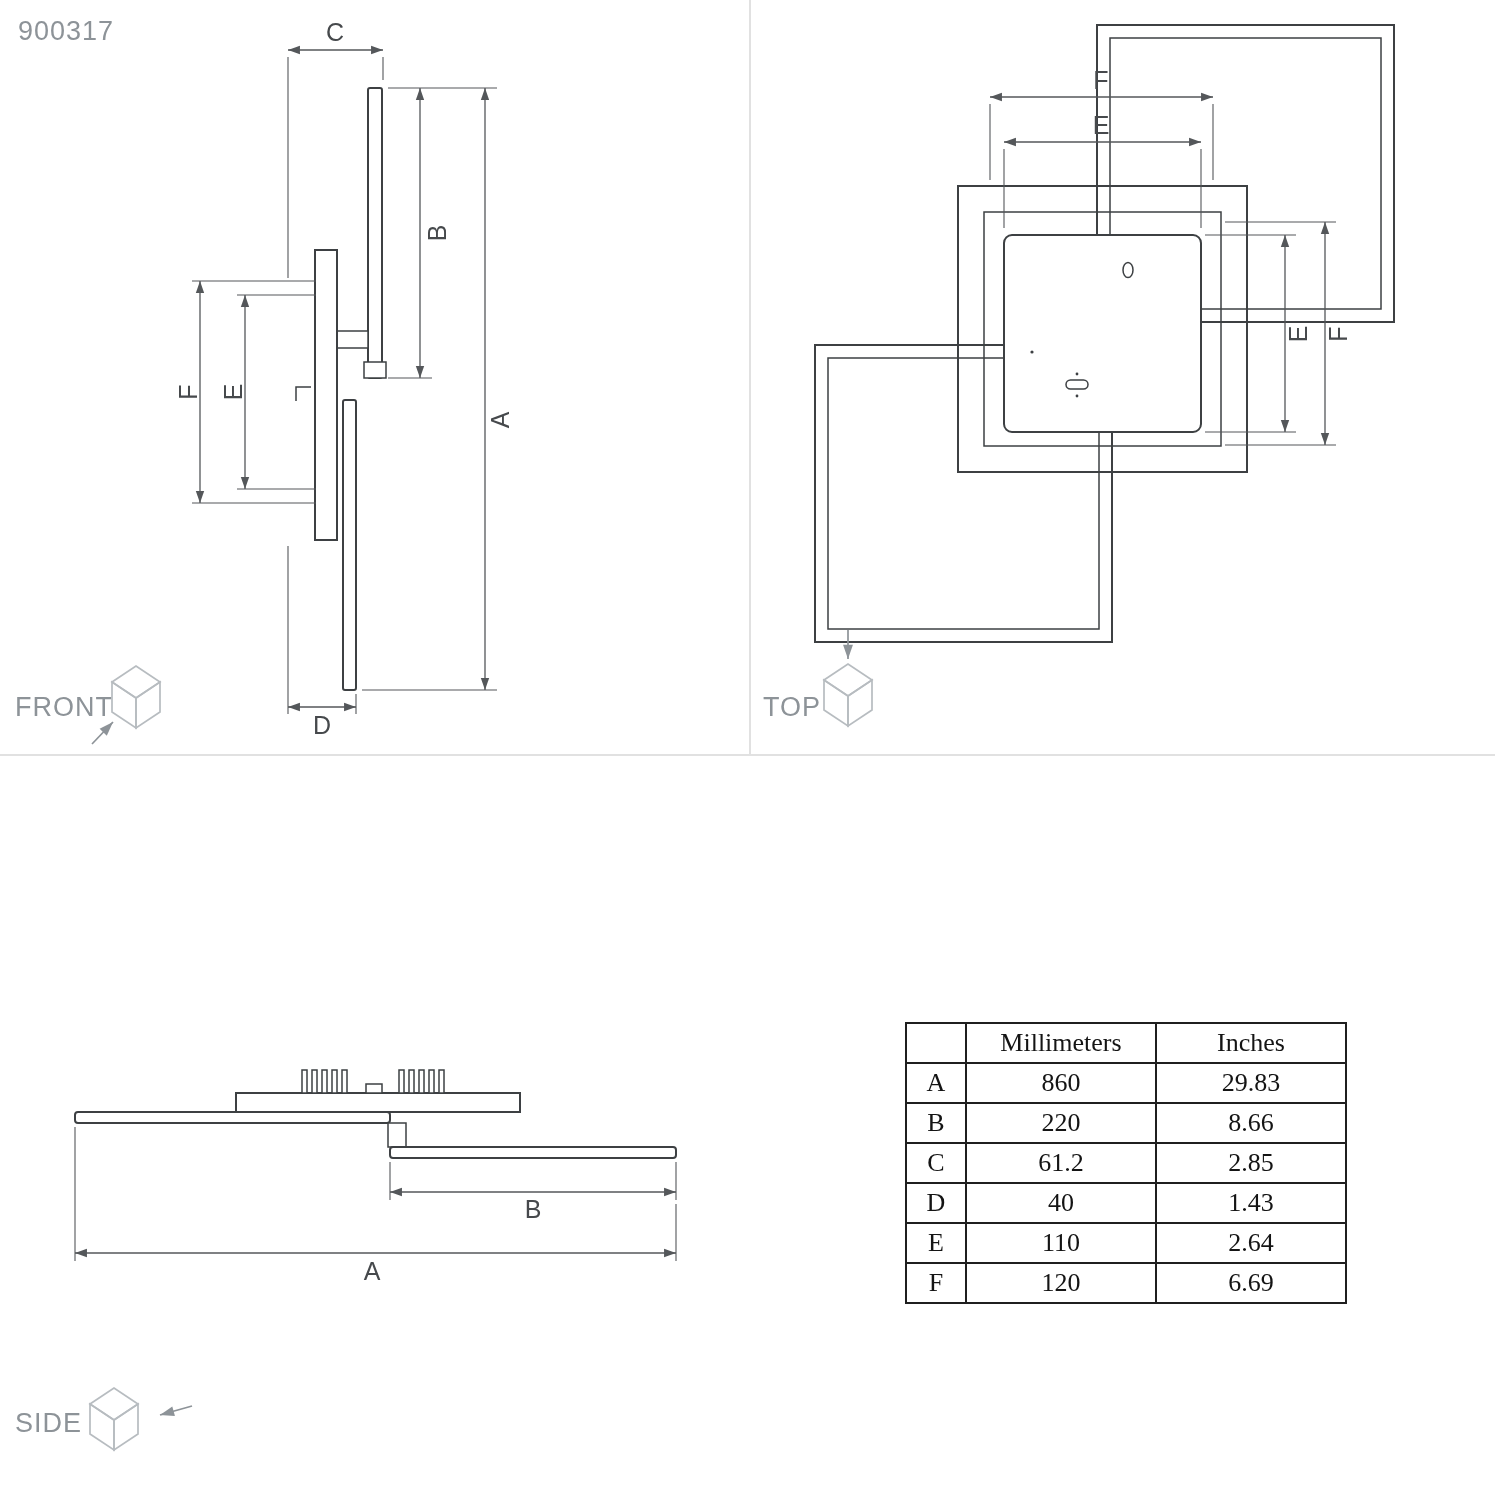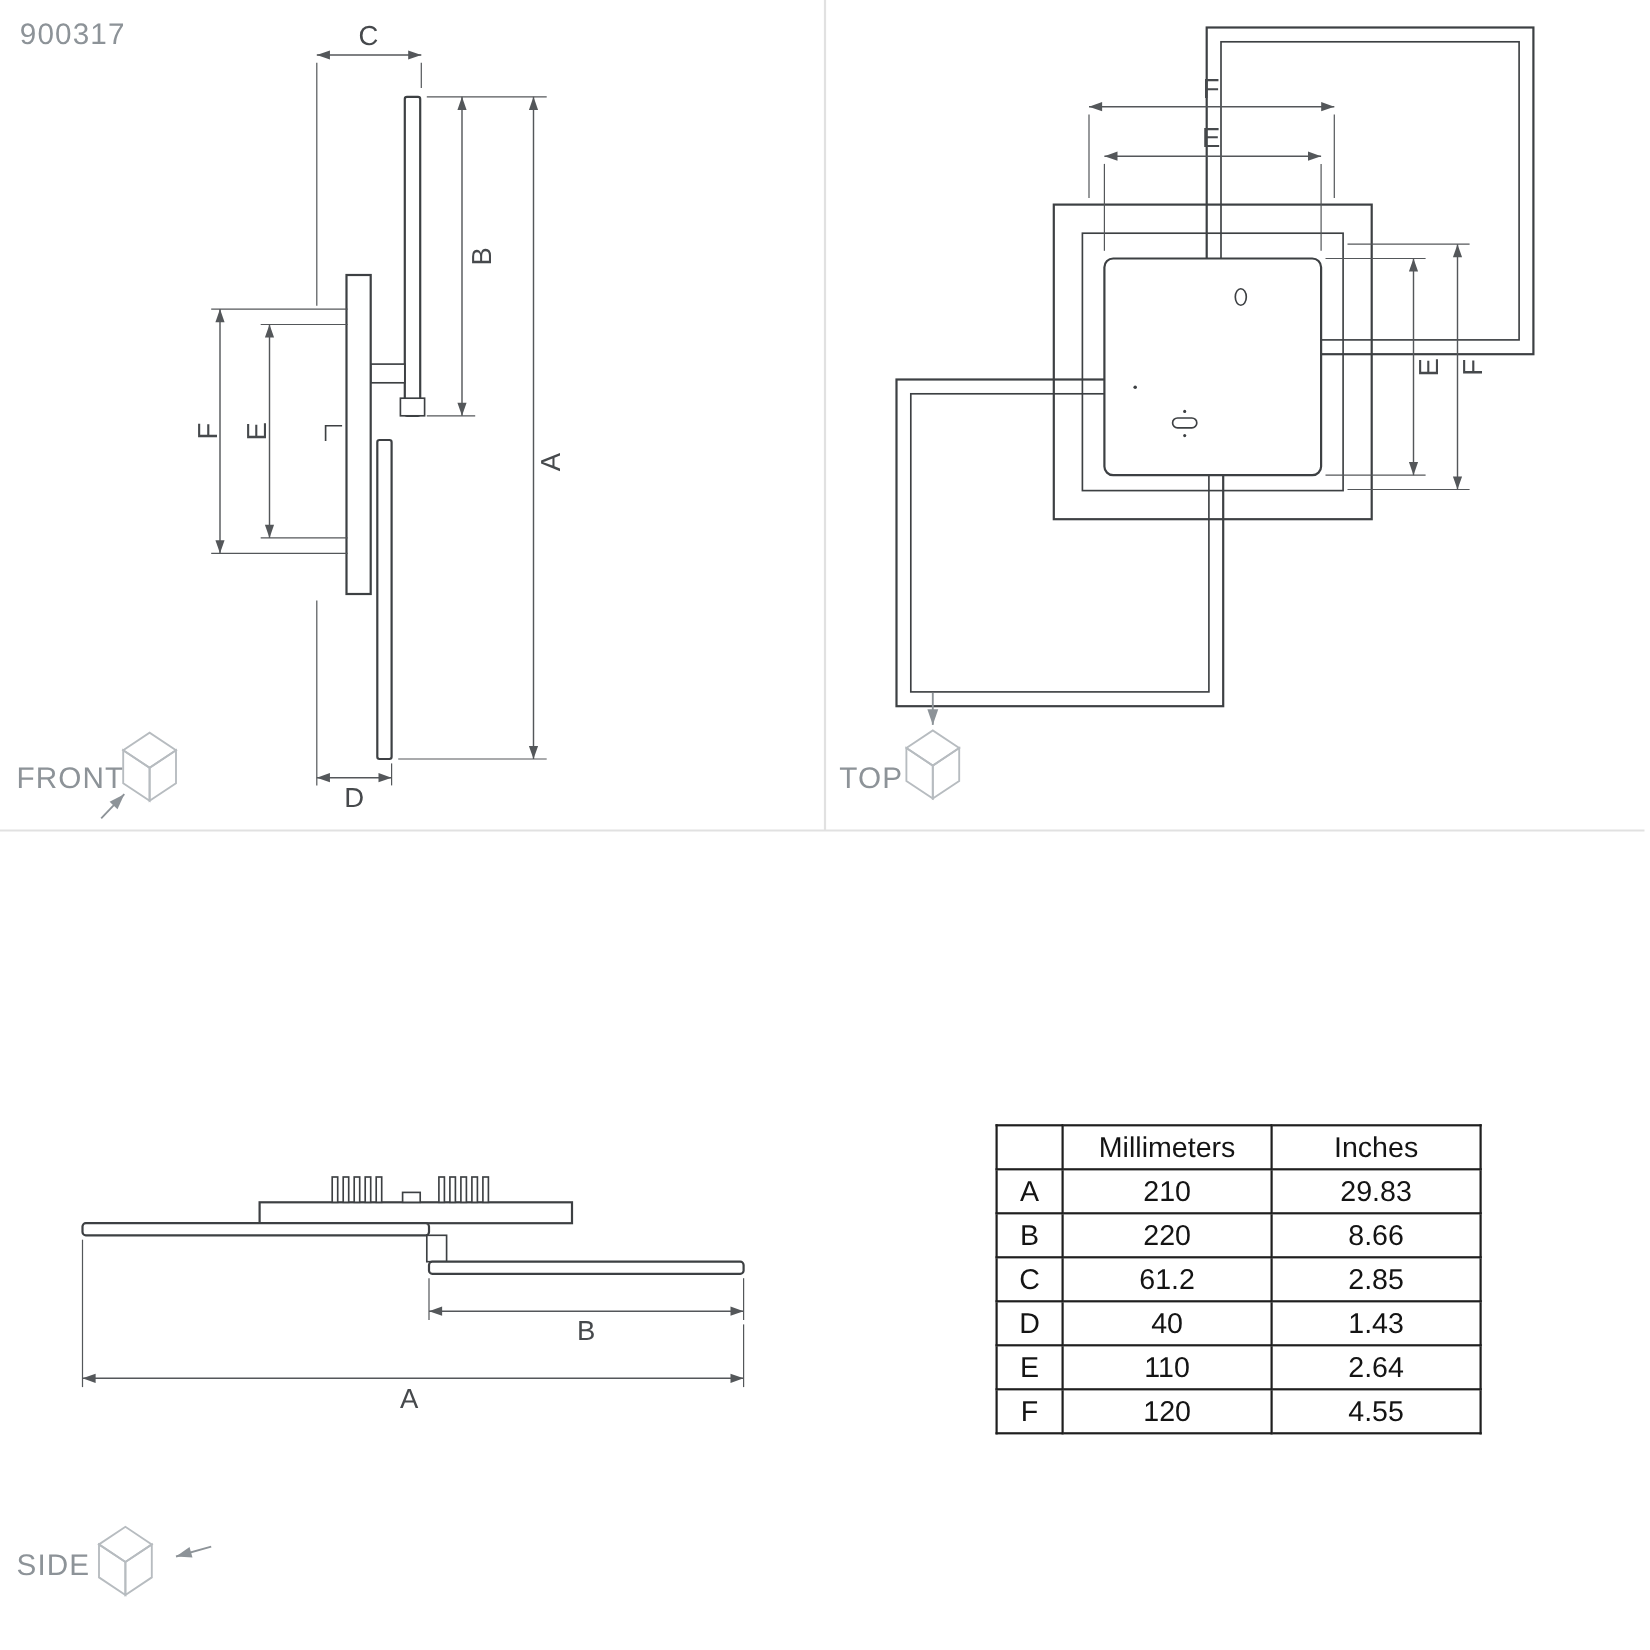--- a/index.html
+++ b/index.html
@@ -21,21 +21,21 @@
   .ext        { stroke:#54575a; stroke-width:1.1; fill:none; }
   .divider    { stroke:#e1e1e1; stroke-width:2; }
   .cube       { fill:none; stroke:#b7bcc0; stroke-width:1.7; }
   .cube-arrow { stroke:#8d9398; stroke-width:1.7; fill:none; }
   .dot        { fill:#3d4043; stroke:none; }
 
   .dim-table { position:absolute; left:905px; top:1022px; border-collapse:collapse; table-layout:fixed; background:#ffffff; }
   .dim-table th, .dim-table td {
     border:2px solid #1f1f1f; height:40px; text-align:center; vertical-align:middle;
     font-size:26px; font-weight:400; color:#141414; padding:0;
-    font-family:Liberation Sans, sans-serif;
+    font-family:Liberation Serif, serif;
   }
 </style>
 </head>
 <body>
 
 <div class="canvas">
 
   <svg class="drawing" width="1500" height="1500" viewBox="0 0 1500 1500">
     <defs>
       <marker id="arrDim" viewBox="0 0 12 12" refX="11" refY="6" markerWidth="11" markerHeight="11" orient="auto-start-reverse">
@@ -219,21 +219,21 @@
     <thead>
       <tr>
         <th></th>
         <th>Millimeters</th>
         <th>Inches</th>
       </tr>
     </thead>
     <tbody>
       <tr>
         <td>A</td>
-        <td>210</td>
+        <td>860</td>
         <td>29.83</td>
       </tr>
       <tr>
         <td>B</td>
         <td>220</td>
         <td>8.66</td>
       </tr>
       <tr>
         <td>C</td>
         <td>61.2</td>
@@ -245,18 +245,18 @@
         <td>1.43</td>
       </tr>
       <tr>
         <td>E</td>
         <td>110</td>
         <td>2.64</td>
       </tr>
       <tr>
         <td>F</td>
         <td>120</td>
-        <td>4.55</td>
+        <td>6.69</td>
       </tr>
     </tbody>
   </table>
 
 </div>
 
 </body></html>

